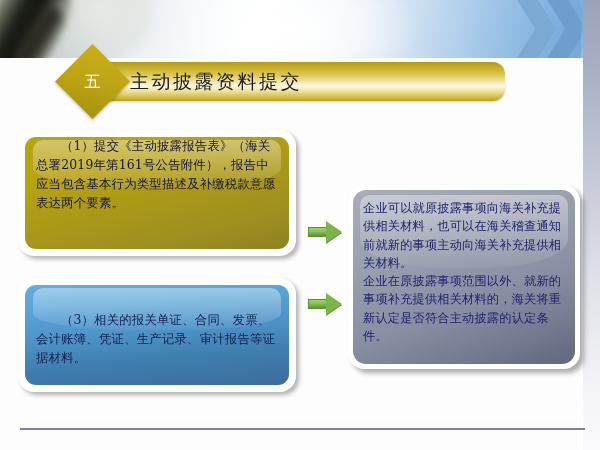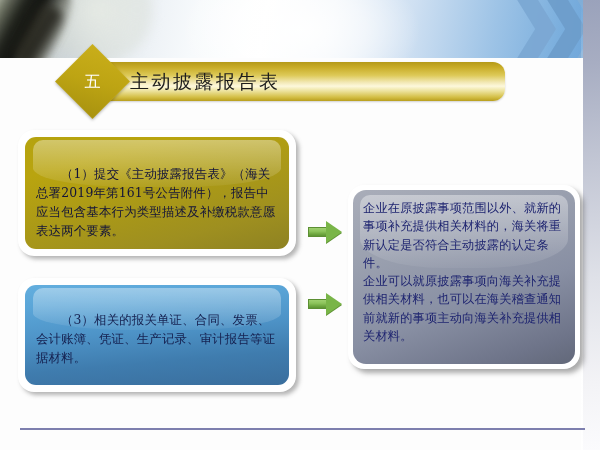--- a/index.html
+++ b/index.html
@@ -212,21 +212,21 @@
     top: 3%;
     width: 94%;
     height: 42%;
     border-radius: 10px 10px 40% 40%;
     background: linear-gradient(180deg, rgba(255,255,255,0.38) 0%, rgba(255,255,255,0.05) 100%);
     pointer-events: none;
   }
   .box-text {
     position: relative;
     z-index: 2;
-    padding: 28px 11px 8px 11px;
+    padding: 0 11px 8px 11px;
     font-family: "DejaVu Serif", "Liberation Serif", serif;
     font-size: 12.4px;
     line-height: 1.52;
     letter-spacing: 0.2px;
     text-indent: 2em;
     white-space: normal;
   }
 
   #box-yellow { left: 18px; top: 130px; width: 278px; height: 126px; }
   #box-yellow .inner {
@@ -309,21 +309,21 @@
     <div class="banner-pen2"></div>
     <div class="chev c1"></div>
     <div class="chev c2"></div>
     <div class="chev c3"></div>
   </div>
 
   <div class="side-strip-edge"></div>
   <div class="side-strip"></div>
 
   <div class="title-bar"></div>
-  <div class="title-text">主动披露报告表</div>
+  <div class="title-text">主动披露资料提交</div>
   <div class="diamond"></div>
   <div class="diamond-label">五</div>
 
   <div class="framed" id="box-yellow">
     <div class="inner">
       <div class="box-text">（1）提交《主动披露报告表》（海关总署2019年第161号公告附件），报告中应当包含基本行为类型描述及补缴税款意愿表达两个要素。</div>
     </div>
   </div>
 
   <div class="framed" id="box-blue">
@@ -337,21 +337,21 @@
     <div class="head"></div>
   </div>
   <div class="arrow" id="arrow-2">
     <div class="shaft"></div>
     <div class="head"></div>
   </div>
 
   <div class="framed" id="panel-right">
     <div class="inner">
       <div class="box-text">
+        <p>企业可以就原披露事项向海关补充提供相关材料，也可以在海关稽查通知前就新的事项主动向海关补充提供相关材料。</p>
         <p>企业在原披露事项范围以外、就新的事项补充提供相关材料的，海关将重新认定是否符合主动披露的认定条件。</p>
-        <p>企业可以就原披露事项向海关补充提供相关材料，也可以在海关稽查通知前就新的事项主动向海关补充提供相关材料。</p>
       </div>
     </div>
   </div>
 
   <div class="bottom-rule"></div>
 
 </div>
 
 </body></html>

